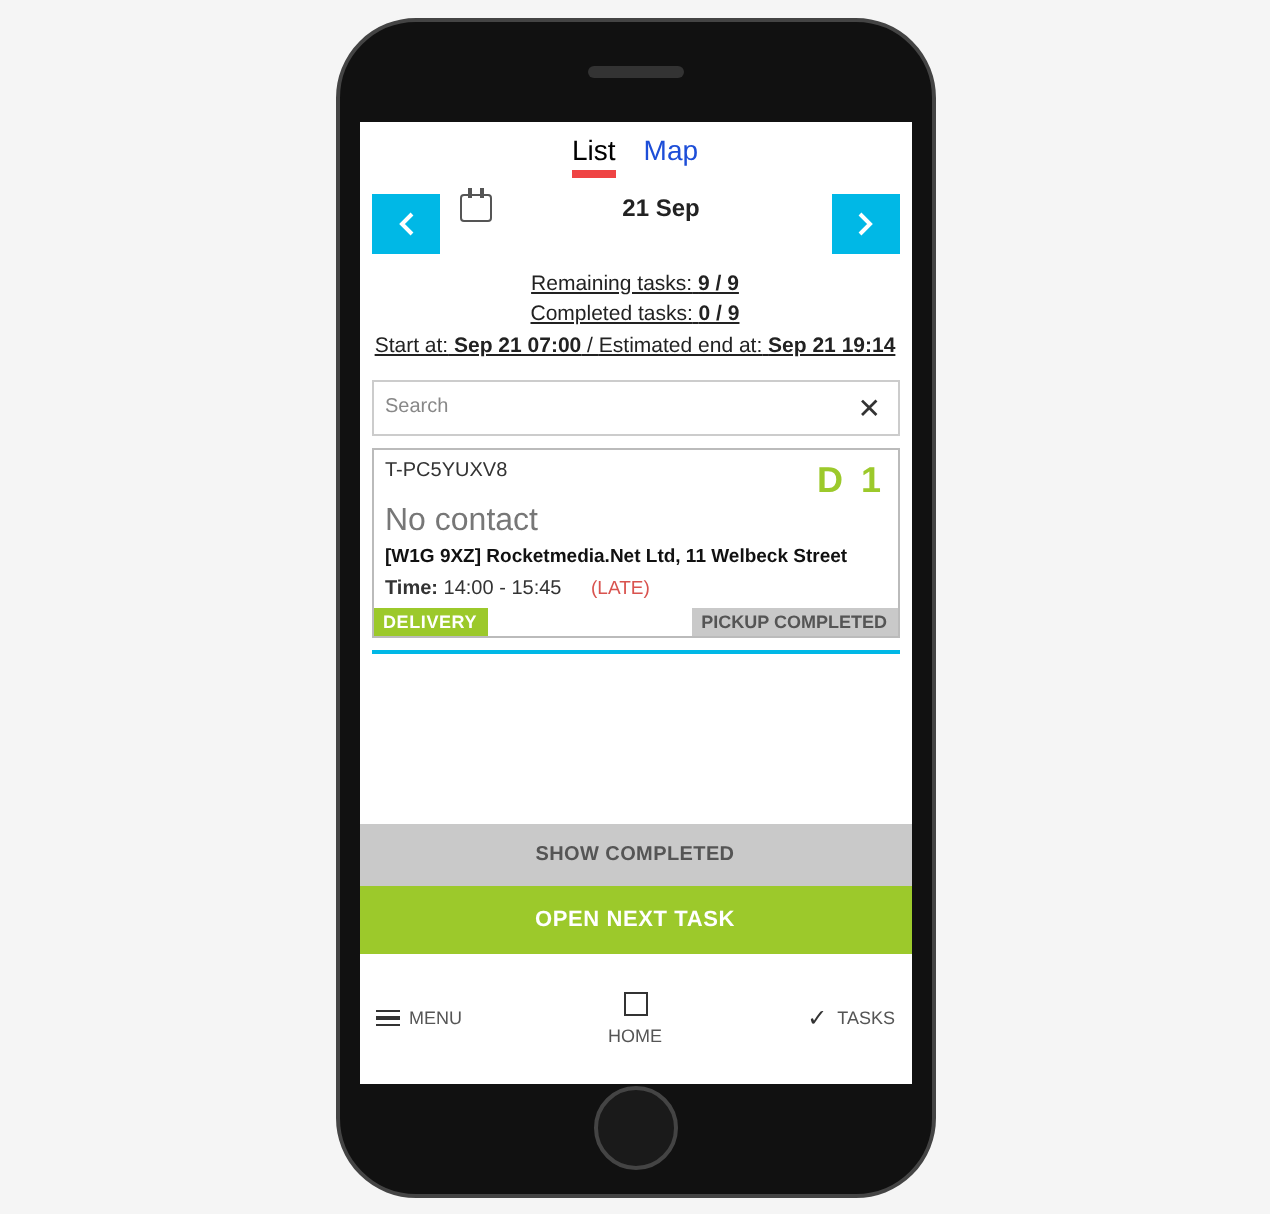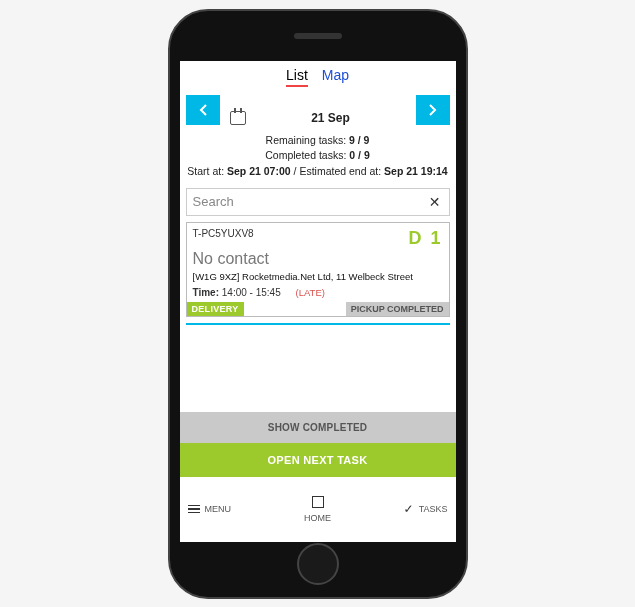--- a/index.html
+++ b/index.html
@@ -46,52 +46,52 @@
     overflow: hidden;
     font-size: 11px;
     color: #333;
     display: flex;
     flex-direction: column;
   }
 
   
   .tabs { display: flex; justify-content: center; gap: 14px; padding: 6px 0 4px 0; }
   .tab { font-size: 14px; color: #1d4ed8; padding-bottom: 2px; }
-  .tab.active { color: #000; border-bottom: 2px solid #ef4444; font-weight: 500; }
-
-  
-  .datebar { display: flex; align-items: flex-end; gap: 8px; padding: 4px 6px 6px 6px; }
+  .tab.active { color: #000; border-bottom: 4px solid #ef4444; font-weight: 500; }
+
+  
+  .datebar { display: flex; align-items: flex-start; gap: 8px; padding: 4px 6px 6px 6px; }
   .nav-btn {
     width: 34px; height: 30px;
     background: #00b8e6;
     display: flex; align-items: center; justify-content: center;
     color: #fff;
   }
   .cal-ic { width: 16px; height: 14px; border: 1.5px solid #555; border-radius: 2px; position: relative; margin-left:2px; }
   .cal-ic::before,.cal-ic::after { content:""; position:absolute; top:-4px; width:2px; height:5px; background:#555; }
   .cal-ic::before{ left:3px;} .cal-ic::after{ right:3px;}
   .date-label { flex:1; text-align:center; font-size:12px; font-weight:600; color:#222; }
 
   
-  .summary { text-align:center; font-size:10.5px; line-height:1.5; padding: 2px 6px 6px 6px; color:#222;}
+  .summary { text-align:center; font-size:10.5px; line-height:1.5; padding: 2px 6px 6px 6px; color:#222;text-decoration:underline;}
   .summary b { font-weight:700; }
 
   
   .search { margin: 2px 6px 6px 6px; display:flex; align-items:center; border:1px solid #ccc; background:#fff; padding:5px 6px;}
-  .search input { border:none; outline:none; flex:1; font-size:13px; color:#0369a1; background:transparent;}
+  .search input { border:none; outline:none; flex:1; font-size:10px; color:#0369a1; background:transparent;}
   .search input::placeholder{ color:#888; }
   .search .x { font-size:14px; color:#333; padding:0 2px; }
 
   
   .card { border:1px solid #bbb; margin:0 6px 6px 6px; padding:5px 6px 0 6px; position:relative;}
   .card-row1 { display:flex; justify-content:space-between; align-items:flex-start;}
   .tcode { font-size:10px; color:#333; }
   .d1 { font-size:18px; font-weight:700; color:#9cc92b; letter-spacing:2px;}
   .nocontact { font-size:16px; color:#777; margin-top:1px;}
-  .addr { font-size:9.5px; font-weight:400; color:#111; margin-top:3px;}
+  .addr { font-size:9.5px; font-weight:700; color:#111; margin-top:3px;}
   .timeline { font-size:10px; margin-top:5px;}
   .timeline b{font-weight:700;}
   .late { color:#d9534f; font-size:9.5px;padding-left:12px;}
   .badges { display:flex; justify-content:space-between; margin:4px -6px 0 -6px;}
   .badge-del { background:#9cc92b; color:#fff; font-size:9px; font-weight:700; padding:2px 5px; letter-spacing:0.3px;}
   .badge-pickup { background:#c9c9c9; color:#555; font-size:9px; font-weight:700; padding:2px 5px;}
 
   
   .break { border:1.5px solid #f5a623; margin:0 6px 6px 6px; padding:5px 7px; font-size:10.5px; color:#333; line-height:1.4;}
 

